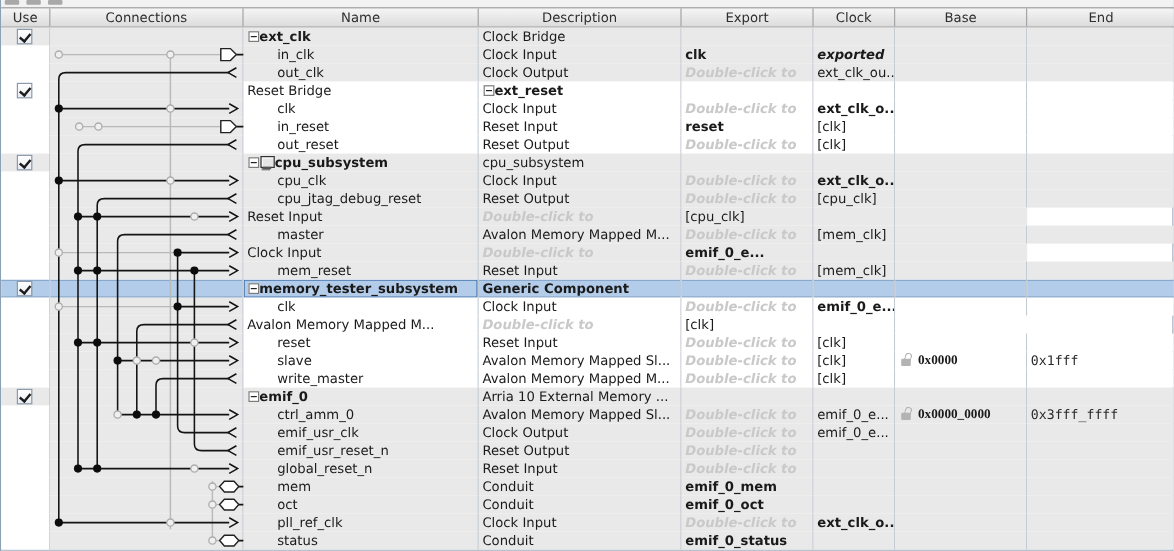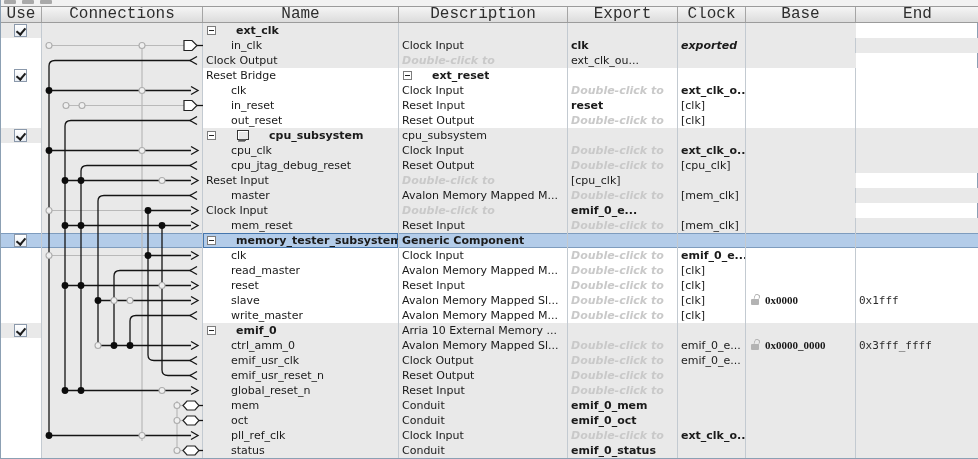--- a/index.html
+++ b/index.html
@@ -9,22 +9,22 @@
          border-top:none; background:#fff; }
   
   #topstrip { position:absolute; left:0; top:0; width:978px; height:6px; background:#f2f2f2;
               display:flex; gap:6px; padding-left:3px; }
   #topstrip .tbtn { width:12px; height:4px; background:#a9a9a9; border-radius:1px; margin-top:0; }
   
   #hdr { position:absolute; left:0; top:6px; width:978px; height:17px; display:grid;
          grid-template-columns:41px 161px 196px 169px 110px 68px 110px 123px;
          background:linear-gradient(#f5f5f5,#dcdcdc); border-top:1px solid #9b9b9b;
          border-bottom:1px solid #9b9b9b; }
-  #hdr .hc { font-size:16px; color:#2e2e2e; text-align:center; line-height:15px;
-             border-right:1px solid #a5a5a5; overflow:hidden; white-space:nowrap;font-family:Liberation Mono, monospace; }
+  #hdr .hc { font-size:11px; color:#2e2e2e; text-align:center; line-height:15px;
+             border-right:1px solid #a5a5a5; overflow:hidden; white-space:nowrap; }
   #hdr .hc:last-child { border-right:none; }
   
   #rows { position:absolute; left:0; top:23px; width:978px; }
   .row { display:grid; grid-template-columns:41px 161px 196px 169px 110px 68px 110px 123px;
          height:15px; }
   .c { font-size:11px; line-height:15px; white-space:nowrap; overflow:hidden;
        border-right:1px solid #c3cad1; color:#1a1a1a; }
   .c:last-child { border-right:none; }
   .gray > .c { background:#e9e9e9; }
   .white > .c { background:#ffffff; }
@@ -35,21 +35,21 @@
         box-shadow: inset 0 1px 0 #7e9cbe, inset 0 -1px 0 #7e9cbe; font-weight: bold; }
   .hl > .c.name { box-shadow: inset 0 0 0 1px #4576ad; }
   
   .cb { display:block; width:13px; height:13px; margin:1px 0 0 13px;
         border:1px solid #8b99ab; background:linear-gradient(#ffffff,#e8edf3);
         position:relative; }
   .cb::after { content:''; position:absolute; left:3px; top:1px; width:4px; height:7px;
         border-right:2px solid #1c1c1c; border-bottom:2px solid #1c1c1c;
         transform:rotate(40deg); }
   
-  .c.name { display:flex; align-items:center; gap:20px; padding-left:28px; }
+  .c.name { display:flex; align-items:center; gap:0; padding-left:28px; }
   .isgroup .c.name { padding-left:4px; font-weight:bold; }
   .minus { flex:0 0 auto; width:9px; height:9px; border:1px solid #7c7c7c; background:#fff;
            position:relative; }
   .minus::after { content:''; position:absolute; left:1px; top:3px; width:5px; height:1px;
            background:#222; }
   .pcicon { flex:0 0 auto; width:13px; height:12px; position:relative; }
   .pcicon::before { content:''; position:absolute; left:1px; top:0; width:10px; height:8px;
            border:1px solid #333; background:#e6e6e6; box-shadow:inset 1px 1px 0 #fff; }
   .pcicon::after { content:''; position:absolute; left:3px; top:9px; width:7px; height:2px;
            background:#555; box-shadow:-1px 1px 0 #888; }
@@ -97,40 +97,44 @@
   <div id="rows">
       <div class="row gray isgroup">
         <div class="c use">
           <span class="cb"></span>
         </div>
         <div class="c conn"></div>
         <div class="c name">
           <span class="minus"></span>
           <span class="lbl">ext_clk</span>
         </div>
+        <div class="c desc">Clock Bridge</div>
         <div class="c exp"></div>
         <div class="c clkcol"></div>
         <div class="c base"></div>
         <div class="c end"></div>
       </div>
       <div class="row gray">
         <div class="c use"></div>
         <div class="c conn"></div>
         <div class="c name">
           <span class="lbl">in_clk</span>
         </div>
         <div class="c desc">Clock Input</div>
         <div class="c exp"><span class="bv">clk</span></div>
         <div class="c clkcol"><span class="bi">exported</span></div>
         <div class="c base"></div>
         <div class="c end"></div>
       </div>
       <div class="row gray">
         <div class="c use"></div>
         <div class="c conn"></div>
+        <div class="c name">
+          <span class="lbl">out_clk</span>
+        </div>
         <div class="c desc">Clock Output</div>
         <div class="c exp"><span class="ph">Double-click to</span></div>
         <div class="c clkcol"><span class="">ext_clk_ou...</span></div>
         <div class="c base"></div>
         <div class="c end"></div>
       </div>
       <div class="row white isgroup">
         <div class="c use">
           <span class="cb"></span>
         </div>
@@ -286,23 +290,20 @@
         </div>
         <div class="c desc">Clock Input</div>
         <div class="c exp"><span class="ph">Double-click to</span></div>
         <div class="c clkcol"><span class="bv">emif_0_e...</span></div>
         <div class="c base"></div>
         <div class="c end"></div>
       </div>
       <div class="row white">
         <div class="c use"></div>
         <div class="c conn"></div>
-        <div class="c name">
-          <span class="lbl">read_master</span>
-        </div>
         <div class="c desc">Avalon Memory Mapped M...</div>
         <div class="c exp"><span class="ph">Double-click to</span></div>
         <div class="c clkcol"><span class="">[clk]</span></div>
         <div class="c base"></div>
         <div class="c end"></div>
       </div>
       <div class="row white">
         <div class="c use"></div>
         <div class="c conn"></div>
         <div class="c name">

